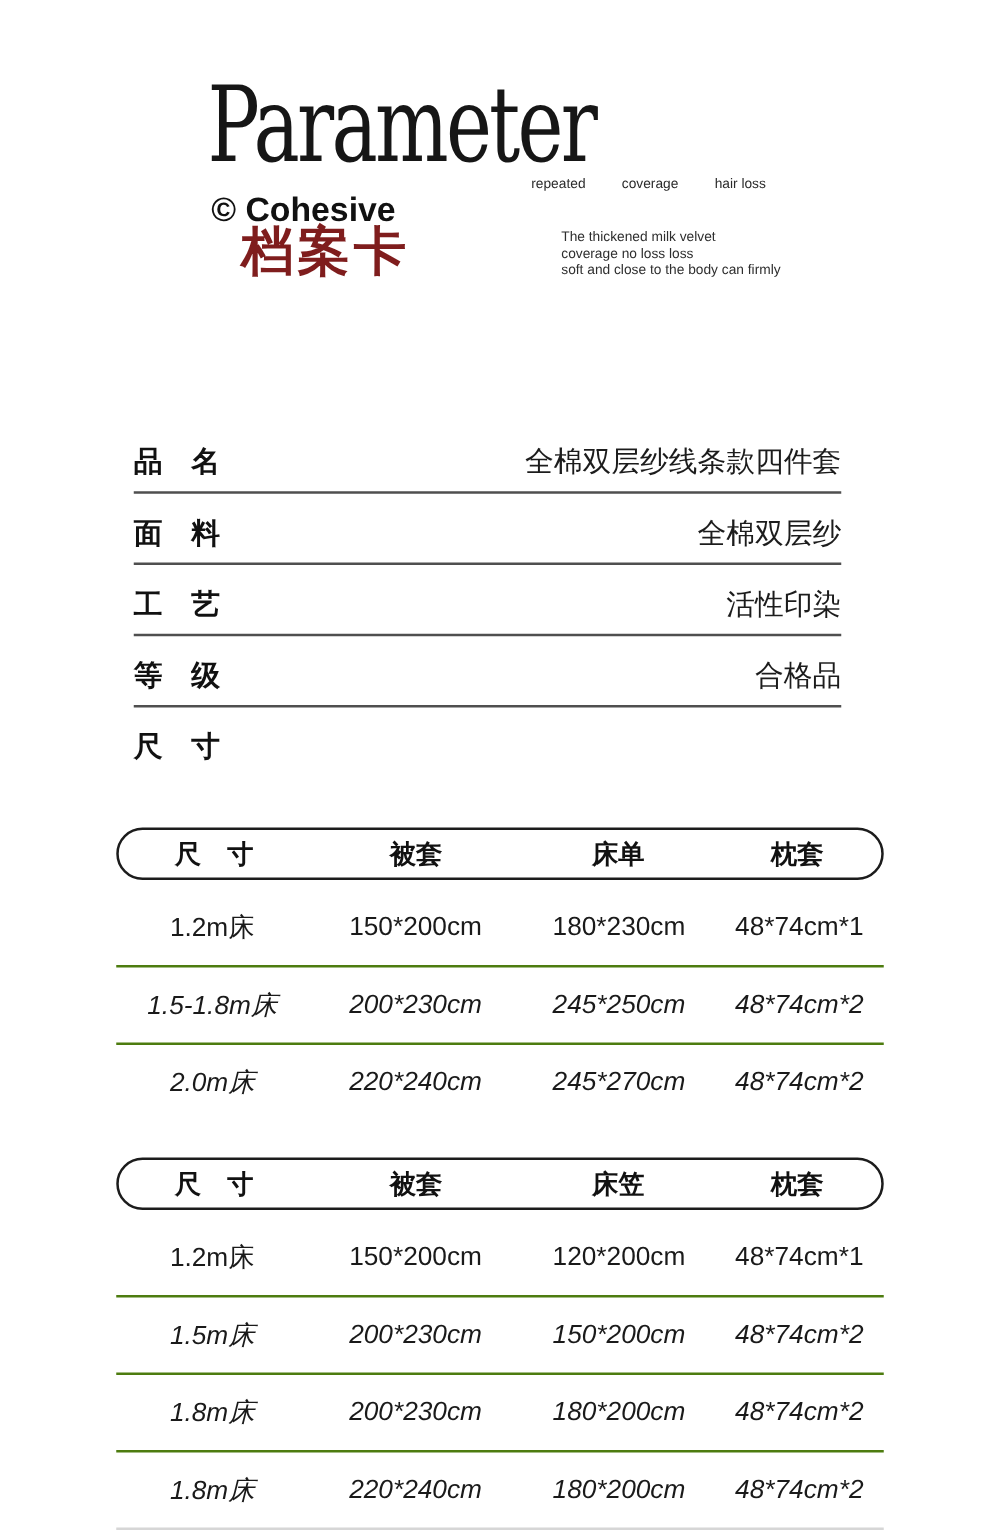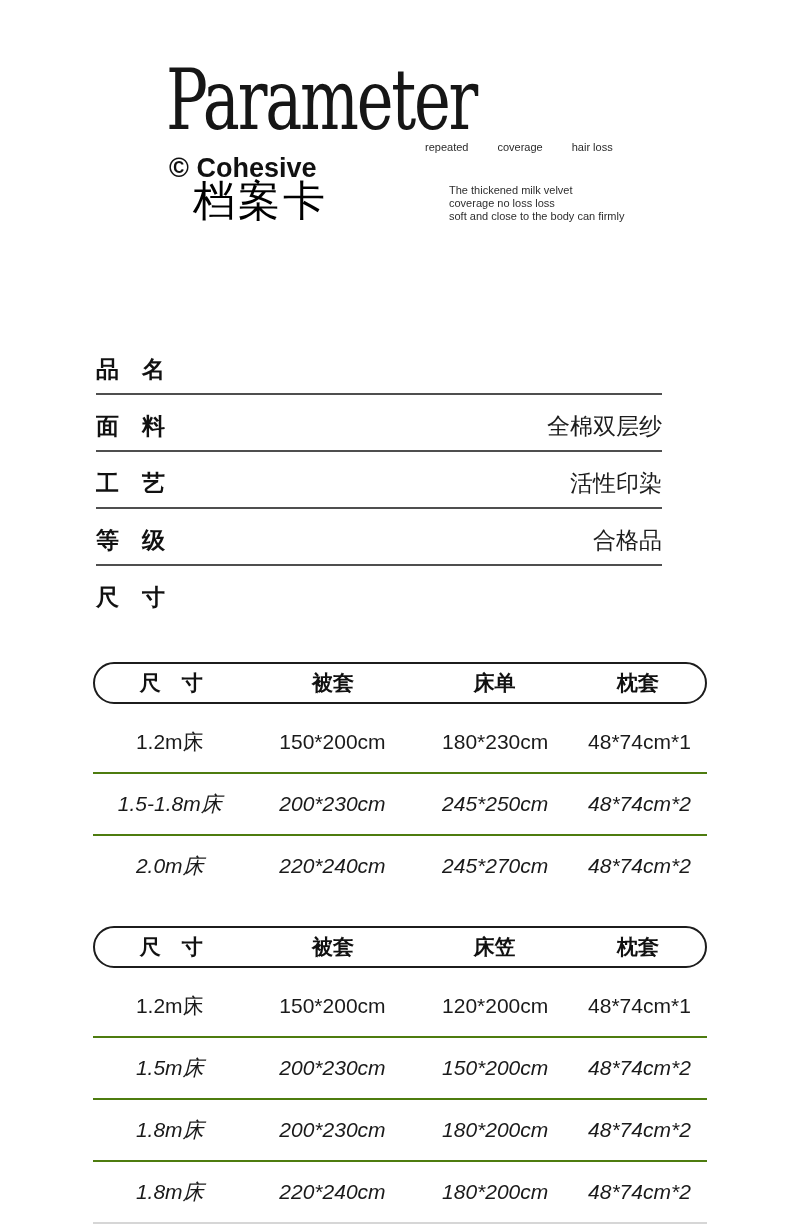--- a/index.html
+++ b/index.html
@@ -51,39 +51,39 @@
     font-size: 27px;
     font-weight: 700;
     letter-spacing: 0px;
     color: #111;
   }
   .card-title {
     position: absolute;
     left: 193px;
     top: 178px;
     font-size: 42px;
-    font-weight: 400;
+    font-weight: 700;
     letter-spacing: 3px;
-    color: #000000;
+    color: #7f1d1d;
     line-height: 1.1;
   }
   .hero-desc {
     position: absolute;
     left: 425px;
     top: 184px;
     font-size: 11px;
     line-height: 13px;
     color: #2e2e2e;
     margin-left: 24px;
   }
 
   
   .specs {
     position: absolute;
-    left: 96px;
+    left: 107px;
     top: 338px;
     width: 566px;
   }
   .spec-row {
     display: flex;
     justify-content: space-between;
     align-items: flex-end;
     padding: 18px 0 11px 0;
     border-bottom: 2px solid #4f4f4f;
     font-size: 23px;
@@ -152,20 +152,21 @@
 
   <div class="hero-desc">
     <div>The thickened milk velvet</div>
     <div>coverage no loss loss</div>
     <div>soft and close to the body can firmly</div>
   </div>
 
   <div class="specs" id="spec-list">
       <div class="spec-row">
         <span class="spec-label">品　名</span>
+        <span class="spec-value">全棉双层纱线条款四件套</span>
       </div>
       <div class="spec-row">
         <span class="spec-label">面　料</span>
         <span class="spec-value">全棉双层纱</span>
       </div>
       <div class="spec-row">
         <span class="spec-label">工　艺</span>
         <span class="spec-value">活性印染</span>
       </div>
       <div class="spec-row">

